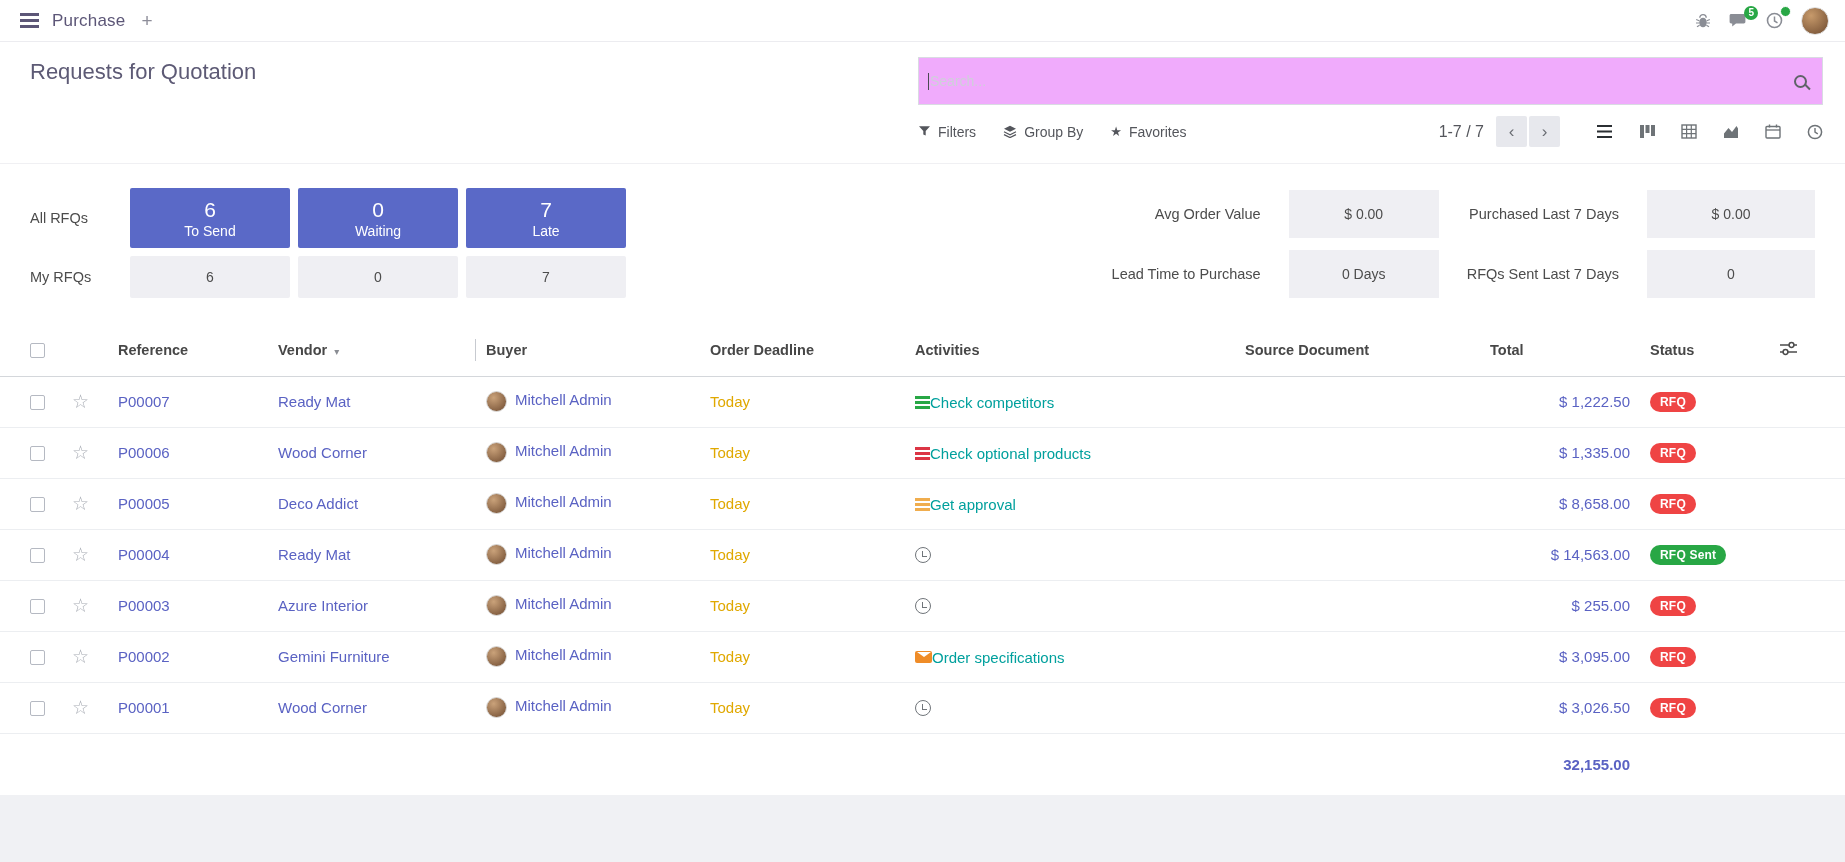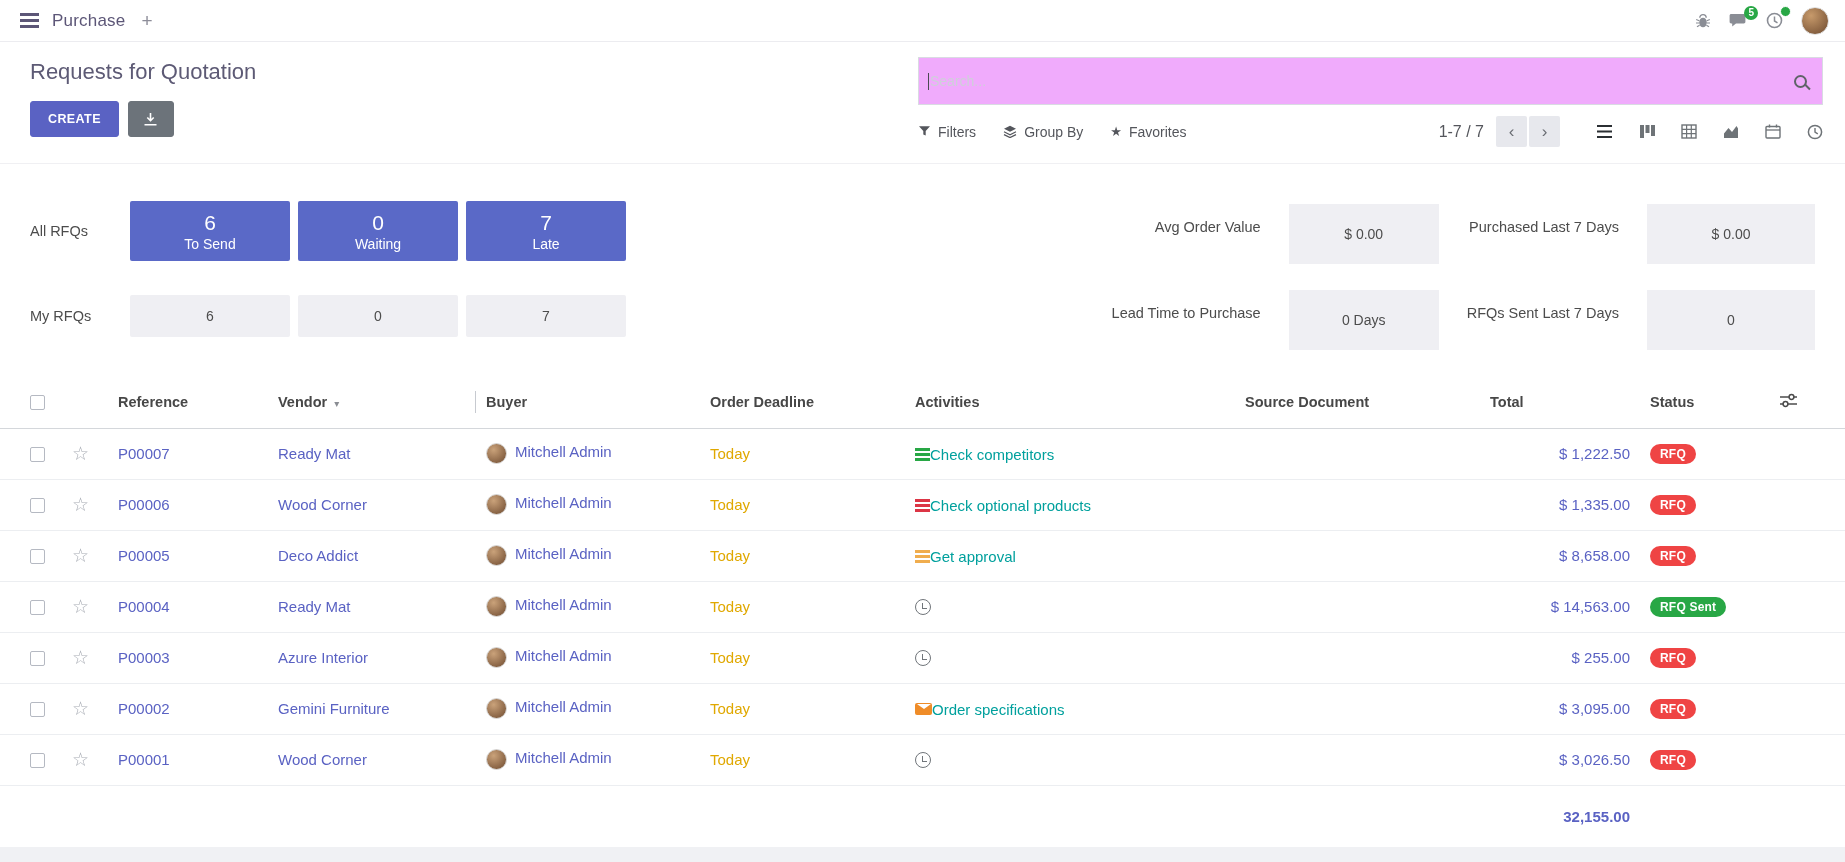--- a/index.html
+++ b/index.html
@@ -49,21 +49,21 @@
 
 .dashboard{display:flex;justify-content:space-between;padding:24px 30px 26px 30px;background:#fff;}
 .dash-left{display:grid;grid-template-columns:92px 160px 160px 160px;column-gap:8px;row-gap:7px;align-items:center;}
 .dash-row-label{font-size:14.5px;color:#4c4c4c;}
 .tile{height:60px;background:#5a69c7;color:#fff;display:flex;flex-direction:column;align-items:center;justify-content:center;border-radius:2px;cursor:pointer;}
 .tile-value{font-size:21px;line-height:1.2;}
 .tile-label{font-size:14px;margin-top:1px;}
 .mybox{height:42px;background:#efeff3;display:flex;align-items:center;justify-content:center;font-size:14px;color:#4c4c4c;border-radius:2px;cursor:pointer;}
 .dash-right{display:grid;grid-template-columns:auto 150px auto 168px;column-gap:28px;row-gap:12px;align-items:center;margin-top:2px;}
 .stat-label{font-size:14.5px;color:#4c4c4c;text-align:right;}
-.stat-box{height:60px;background:#efeff3;display:flex;align-items:center;justify-content:center;font-size:14px;color:#4c4c4c;margin-top:14px;}
+.stat-box{height:48px;background:#efeff3;display:flex;align-items:center;justify-content:center;font-size:14px;color:#4c4c4c;}
 
 
 .list-table{width:1845px;table-layout:fixed;border-collapse:collapse;background:#fff;font-size:15px;}
 .list-table th{height:52px;font-weight:600;font-size:14.5px;color:#474747;text-align:left;padding:0 10px;border-bottom:1px solid #d4d7db;position:relative;}
 .list-table td{height:51px;padding:0 10px;border-bottom:1px solid #eceef1;vertical-align:middle;white-space:nowrap;overflow:hidden;}
 .th-vendor::after{content:'';position:absolute;right:0;top:15px;width:1px;height:22px;background:#c7cad0;}
 .sort-caret{font-size:10px;color:#8a8d93;margin-left:7px;}
 .th-total,.total-cell{text-align:right;}
 .c-check{padding-left:30px !important;}
 .checkbox{appearance:none;-webkit-appearance:none;width:15px;height:15px;border:1px solid #b5b9c2;border-radius:2px;background:#fff;cursor:pointer;vertical-align:middle;}
@@ -121,28 +121,20 @@
           </svg>
         <span class="badge-dot"></span>
       </span>
       <span class="avatar"></span>
     </div>
   </header>
 
   <div class="control-panel">
     <div class="cp-left">
       <h1 class="cp-title">Requests for Quotation</h1>
-      <div class="cp-buttons">
-        <button class="btn-create">CREATE</button>
-        <button class="btn-export">
-          <svg width="15" height="15" viewBox="0 0 15 15">
-              <path d="M7.5 1v7M4.3 5.5l3.2 3.2 3.2-3.2M1.5 12.8h12" stroke="#fff" stroke-width="1.6" fill="none"></path>
-            </svg>
-        </button>
-      </div>
     </div>
     <div class="cp-right">
       <div class="searchbox">
         <input class="search-input" type="text" placeholder="Search..." style="">
         <span class="search-icon"></span>
       </div>
       <div class="cp-actions">
         <div class="filter-group">
           <button class="filter-item">
             <svg width="13" height="13" viewBox="0 0 13 13">

